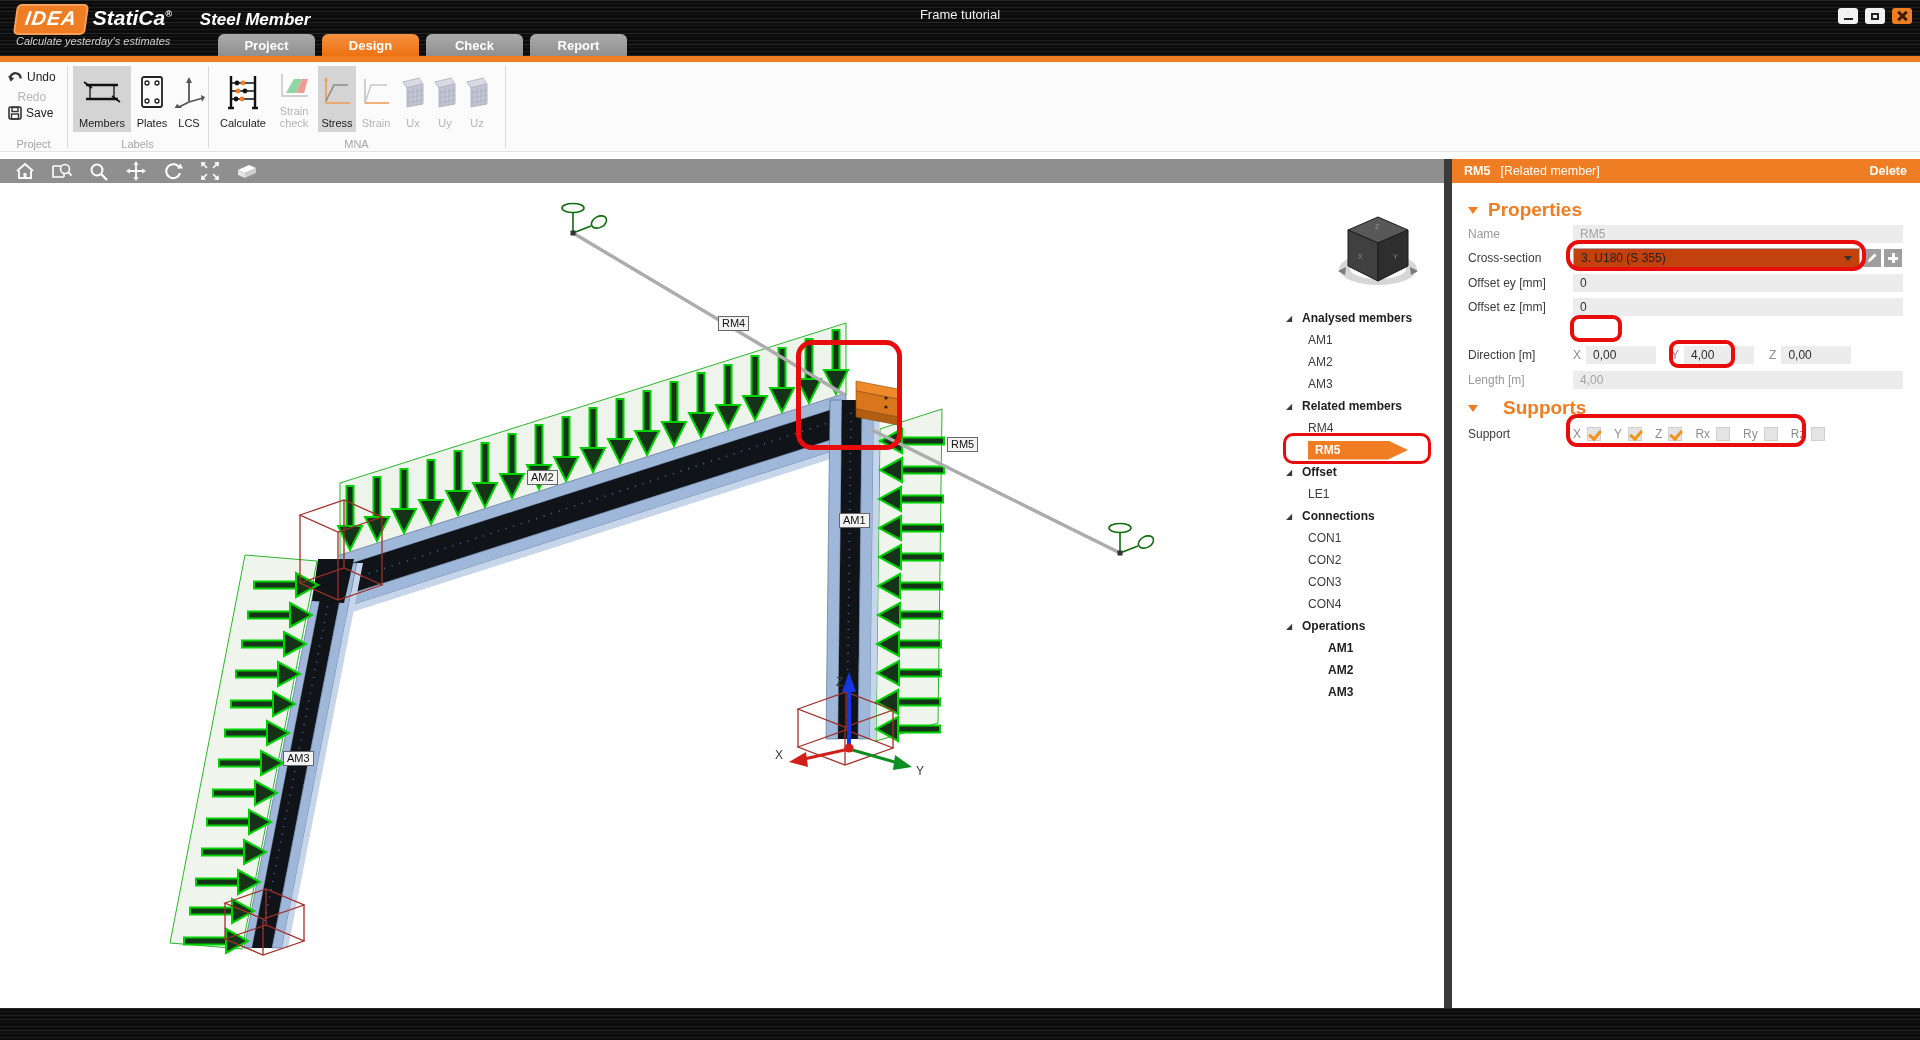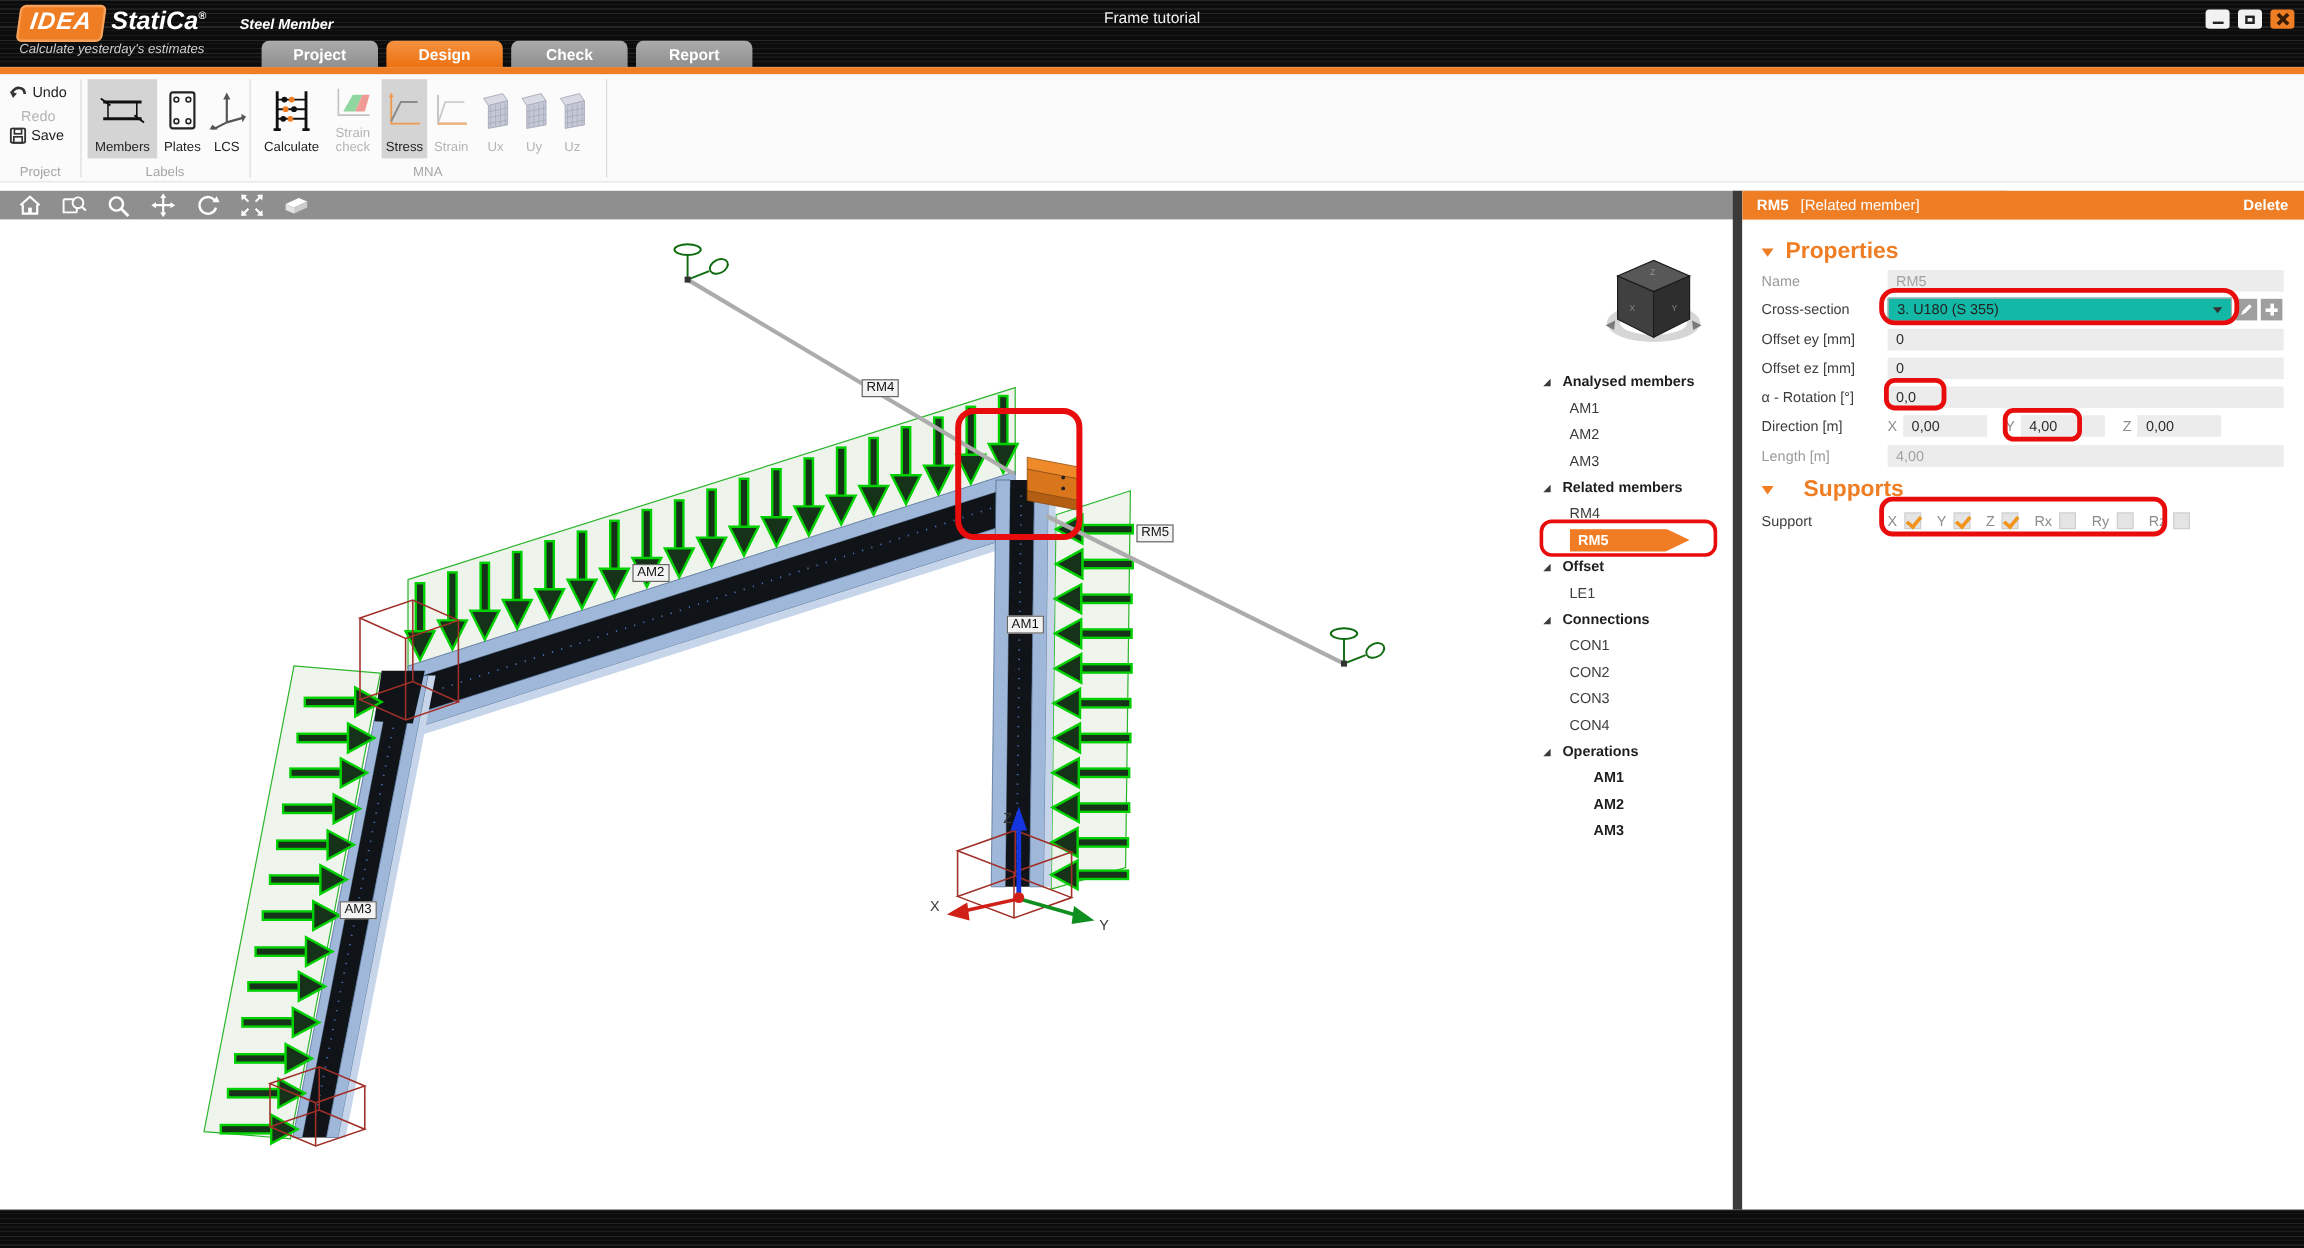--- a/index.html
+++ b/index.html
@@ -13,21 +13,21 @@
       rgba(255,255,255,.10) 0 1px, rgba(0,0,0,0) 1px 3px,
       rgba(255,255,255,.04) 3px 4px, rgba(0,0,0,0) 4px 7px,
       rgba(255,255,255,.07) 7px 8px, rgba(0,0,0,0) 8px 11px); }
   #titlebar { position:absolute; left:0; top:0; width:1920px; height:56px; }
   .logo-row { position:absolute; left:15px; top:4px; display:flex; align-items:baseline; }
   .logo-box { background:#ef7d23; color:#fff; font-weight:bold; font-style:italic;
               font-size:20px; padding:1px 8px 3px 8px; border-radius:5px;
               transform:skewX(-8deg); letter-spacing:1px; border:2px solid #f7a05a; }
   .brand { color:#fff; font-weight:bold; font-style:italic; font-size:21px; margin-left:6px; }
   .reg { color:#fff; font-size:9px; vertical-align:super; }
-  .module { color:#fff; font-weight:bold; font-style:italic; font-size:12px; margin-left:28px; }
+  .module { color:#fff; font-weight:bold; font-style:italic; font-size:17px; margin-left:28px; }
   .tagline { position:absolute; left:16px; top:35px; color:#cfcfcf; font-style:italic;
              font-size:11px; }
   .doc-title { position:absolute; left:50%; top:7px; transform:translateX(-50%);
                color:#f2f2f2; font-size:13px; }
   .win-controls { position:absolute; right:8px; top:8px; display:flex; gap:7px; }
   .win-btn { width:20px; height:16px; border-radius:3px; background:#f2f2f2;
              display:flex; align-items:center; justify-content:center; cursor:default; }
   .win-btn.close { background:#ef7d23; }
   .gl-min { width:9px; height:2px; background:#222; margin-top:6px; }
   .gl-max { width:8px; height:7px; border:2px solid #222; }
@@ -99,21 +99,21 @@
   .sec-tri { width:0; height:0; border-left:5px solid transparent; border-right:5px solid transparent;
              border-top:7px solid #ef7d23; }
   .sec-title { color:#ef7d23; font-weight:bold; font-size:19px; }
   .prow { position:absolute; left:16px; height:20px; display:flex; align-items:center; font-size:12px; }
   .plabel { width:105px; color:#3c3c3c; }
   .plabel.dim { color:#9a9a9a; }
   .pfield { height:18px; background:#ececec; display:flex; align-items:center; padding-left:7px;
             color:#2e2e2e; }
   .pfield.dim { color:#a2a2a2; }
   .pfield.wide { width:330px; }
-  .dropdown { width:287px; height:20px; background:#14b8a6; border:1px solid #adadad;
+  .dropdown { width:287px; height:20px; background:#c2410c; border:1px solid #adadad;
               display:flex; align-items:center; padding-left:7px; font-size:12px; color:#222; }
   .dd-caret { margin-left:auto; margin-right:7px; width:0; height:0; border-left:4px solid transparent;
               border-right:4px solid transparent; border-top:5px solid #333; }
   .sq-btn { width:18px; height:18px; background:#9f9f9f; margin-left:3px; display:flex;
             align-items:center; justify-content:center; }
   .gl-plus { position:relative; width:10px; height:10px; }
   .gl-plus::before { content:""; position:absolute; left:4px; top:0; width:2.5px; height:10px; background:#fff; }
   .gl-plus::after { content:""; position:absolute; left:0; top:4px; width:10px; height:2.5px; background:#fff; }
   .sublabel { color:#8e8e8e; margin-right:5px; }
   .subfield { width:70px; }
@@ -634,24 +634,20 @@
         </span>
     </div>
     <div class="prow" style="top:114px;">
       <span class="plabel">Offset ey [mm]</span>
       <span class="pfield wide">0</span>
     </div>
     <div class="prow" style="top:138px;">
       <span class="plabel">Offset ez [mm]</span>
       <span class="pfield wide">0</span>
     </div>
-    <div class="prow" style="top:162px;">
-      <span class="plabel">α - Rotation [°]</span>
-      <span class="pfield wide">0,0</span>
-    </div>
     <div class="prow" style="top:186px;">
       <span class="plabel">Direction [m]</span>
       <span class="sublabel">X</span>
       <span class="pfield subfield">0,00</span>
       <span class="sublabel" style="margin-left:15px;">Y</span>
       <span class="pfield subfield">4,00</span>
       <span class="sublabel" style="margin-left:15px;">Z</span>
       <span class="pfield subfield">0,00</span>
     </div>
     <div class="prow" style="top:211px;">

